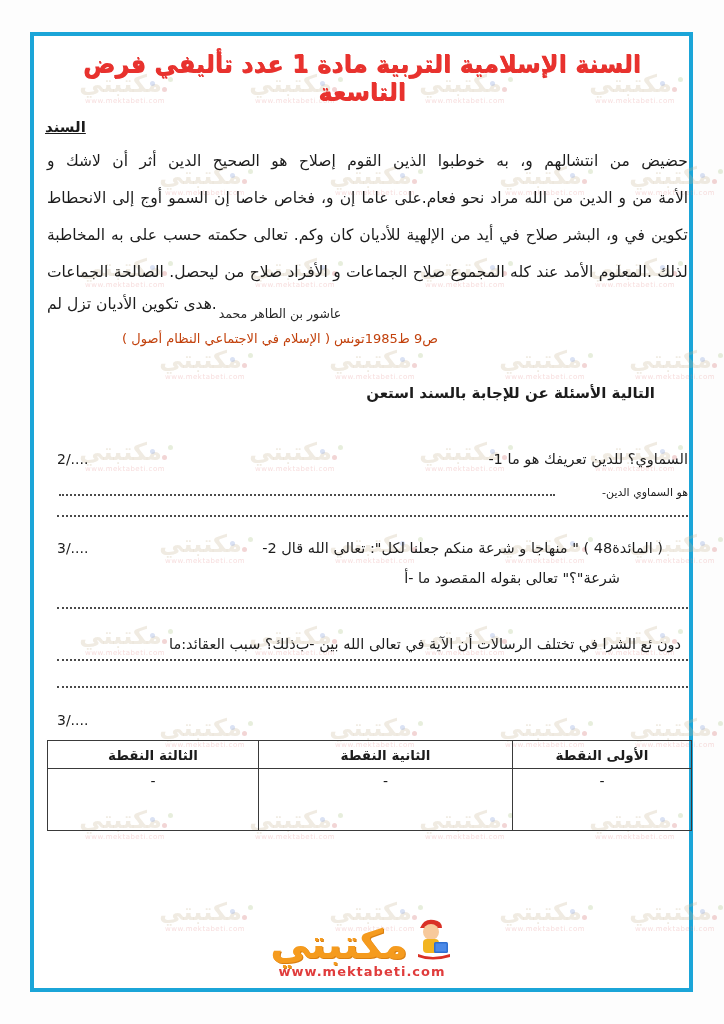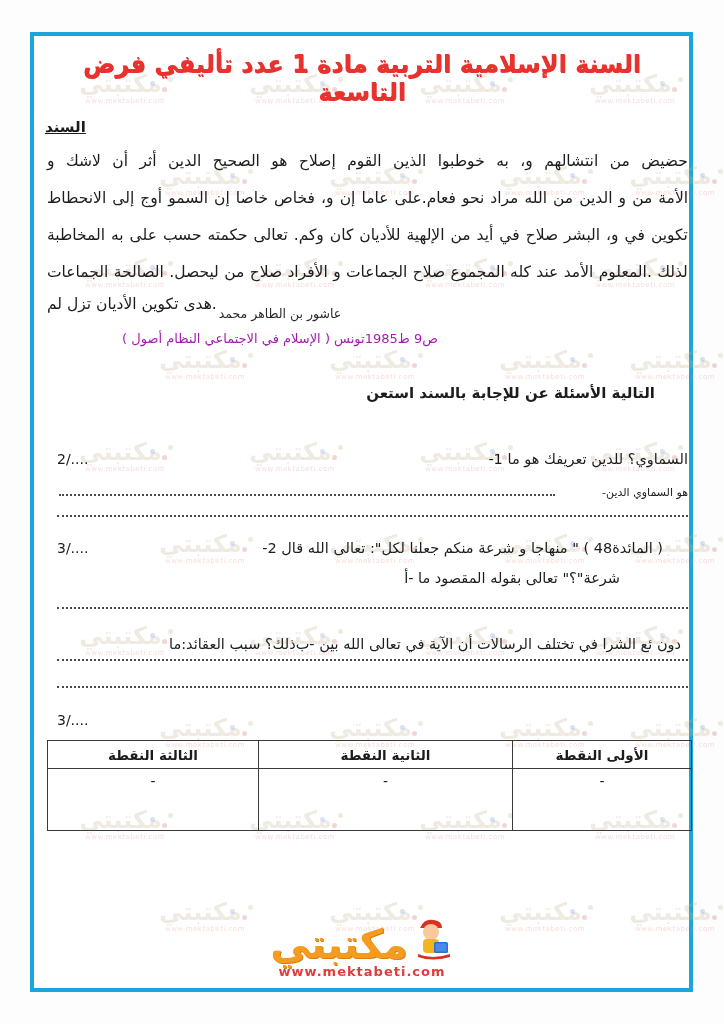--- a/index.html
+++ b/index.html
@@ -28,21 +28,21 @@
   bdi{unicode-bidi:isolate;}
   .title{
     left:47px;top:50px;width:630px;text-align:center;
     font-size:24px;font-weight:bold;color:#e8322e;
     text-shadow:0.6px 0.6px 0 #e8322e;
   }
   .sanad{left:45px;top:118px;font-size:15px;font-weight:bold;text-decoration:underline;}
   .pline{left:47px;width:641px;font-size:15.5px;line-height:22px;font-weight:500;}
   .just{text-align:justify;text-align-last:justify;}
   .attr1{left:120px;top:306px;width:320px;text-align:center;font-size:12.5px;color:#2a2a2a;}
-  .attr2{left:110px;top:331px;width:340px;text-align:center;font-size:13px;color:#a21caf;}
+  .attr2{left:110px;top:331px;width:340px;text-align:center;font-size:13px;color:#c2410c;}
   .instr{left:57px;top:384px;width:631px;text-align:right;padding-right:33px;box-sizing:border-box;
          font-size:15px;font-weight:bold;}
   .roman{left:363px;top:415px;font-size:17px;font-weight:bold;}
   .qrow{left:57px;width:631px;display:flex;justify-content:space-between;align-items:baseline;
         font-size:14.5px;}
   .score{font-size:14px;white-space:nowrap;}
   .qtxt{white-space:nowrap;}
   .pad25{padding-right:25px;}
   .suba{left:57px;top:570px;width:631px;text-align:right;padding-right:68px;box-sizing:border-box;
         font-size:14.5px;}

